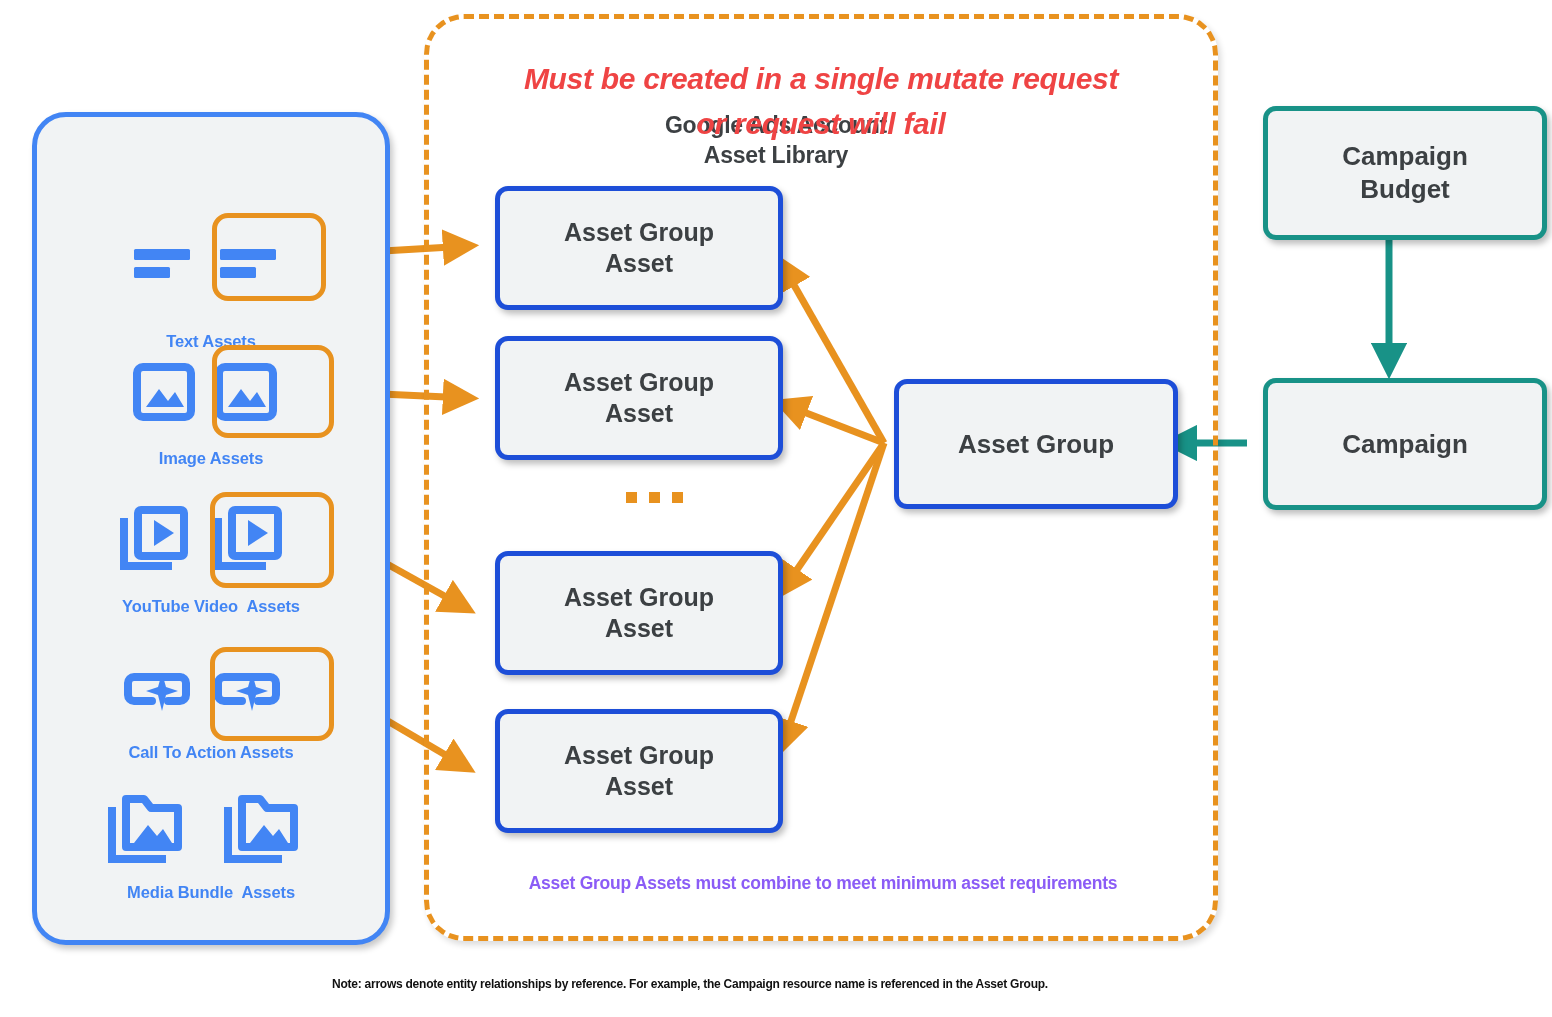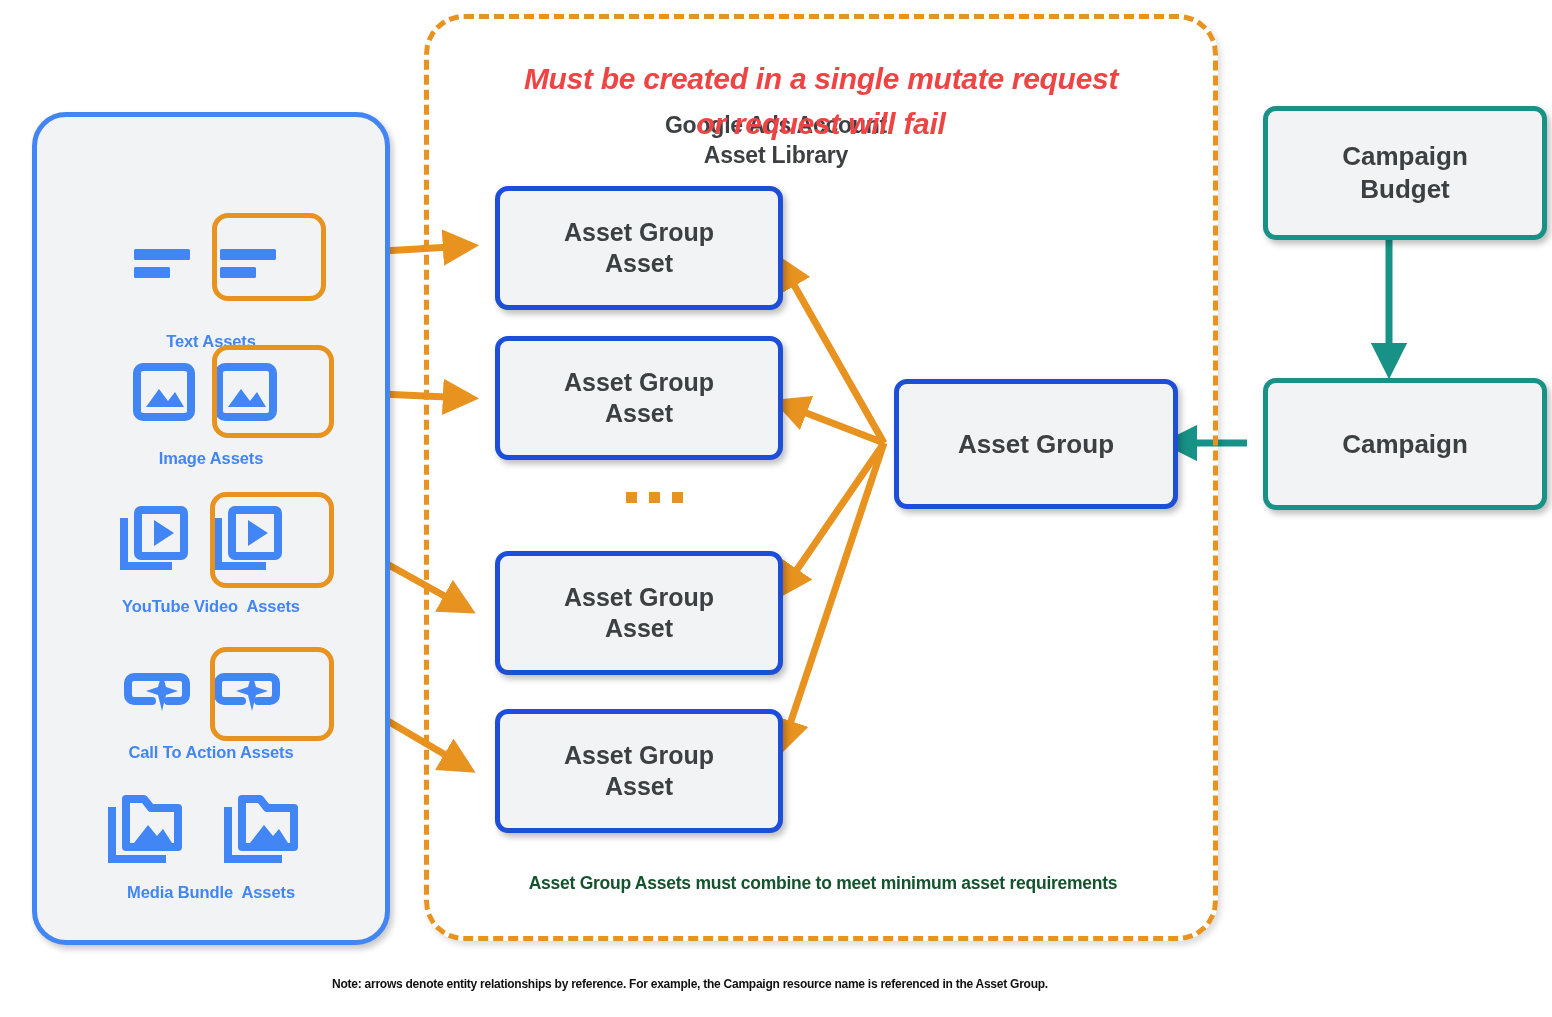--- a/index.html
+++ b/index.html
@@ -81,21 +81,21 @@
     color: #ef4444;
     letter-spacing: -0.3px;
     z-index: 3;
   }
   .mutate-footnote {
     position: absolute;
     left: 430px; top: 873px; width: 786px;
     text-align: center;
     font-weight: bold;
     font-size: 17.5px;
-    color: #14532d;
+    color: #8b5cf6;
     letter-spacing: -0.25px;
     z-index: 3;
   }
   .ellipsis {
     position: absolute;
     left: 626px; top: 492px;
     display: flex; gap: 12px;
     z-index: 3;
   }
   .ellipsis i { display: block; width: 11px; height: 11px; background: #e8921f; }

